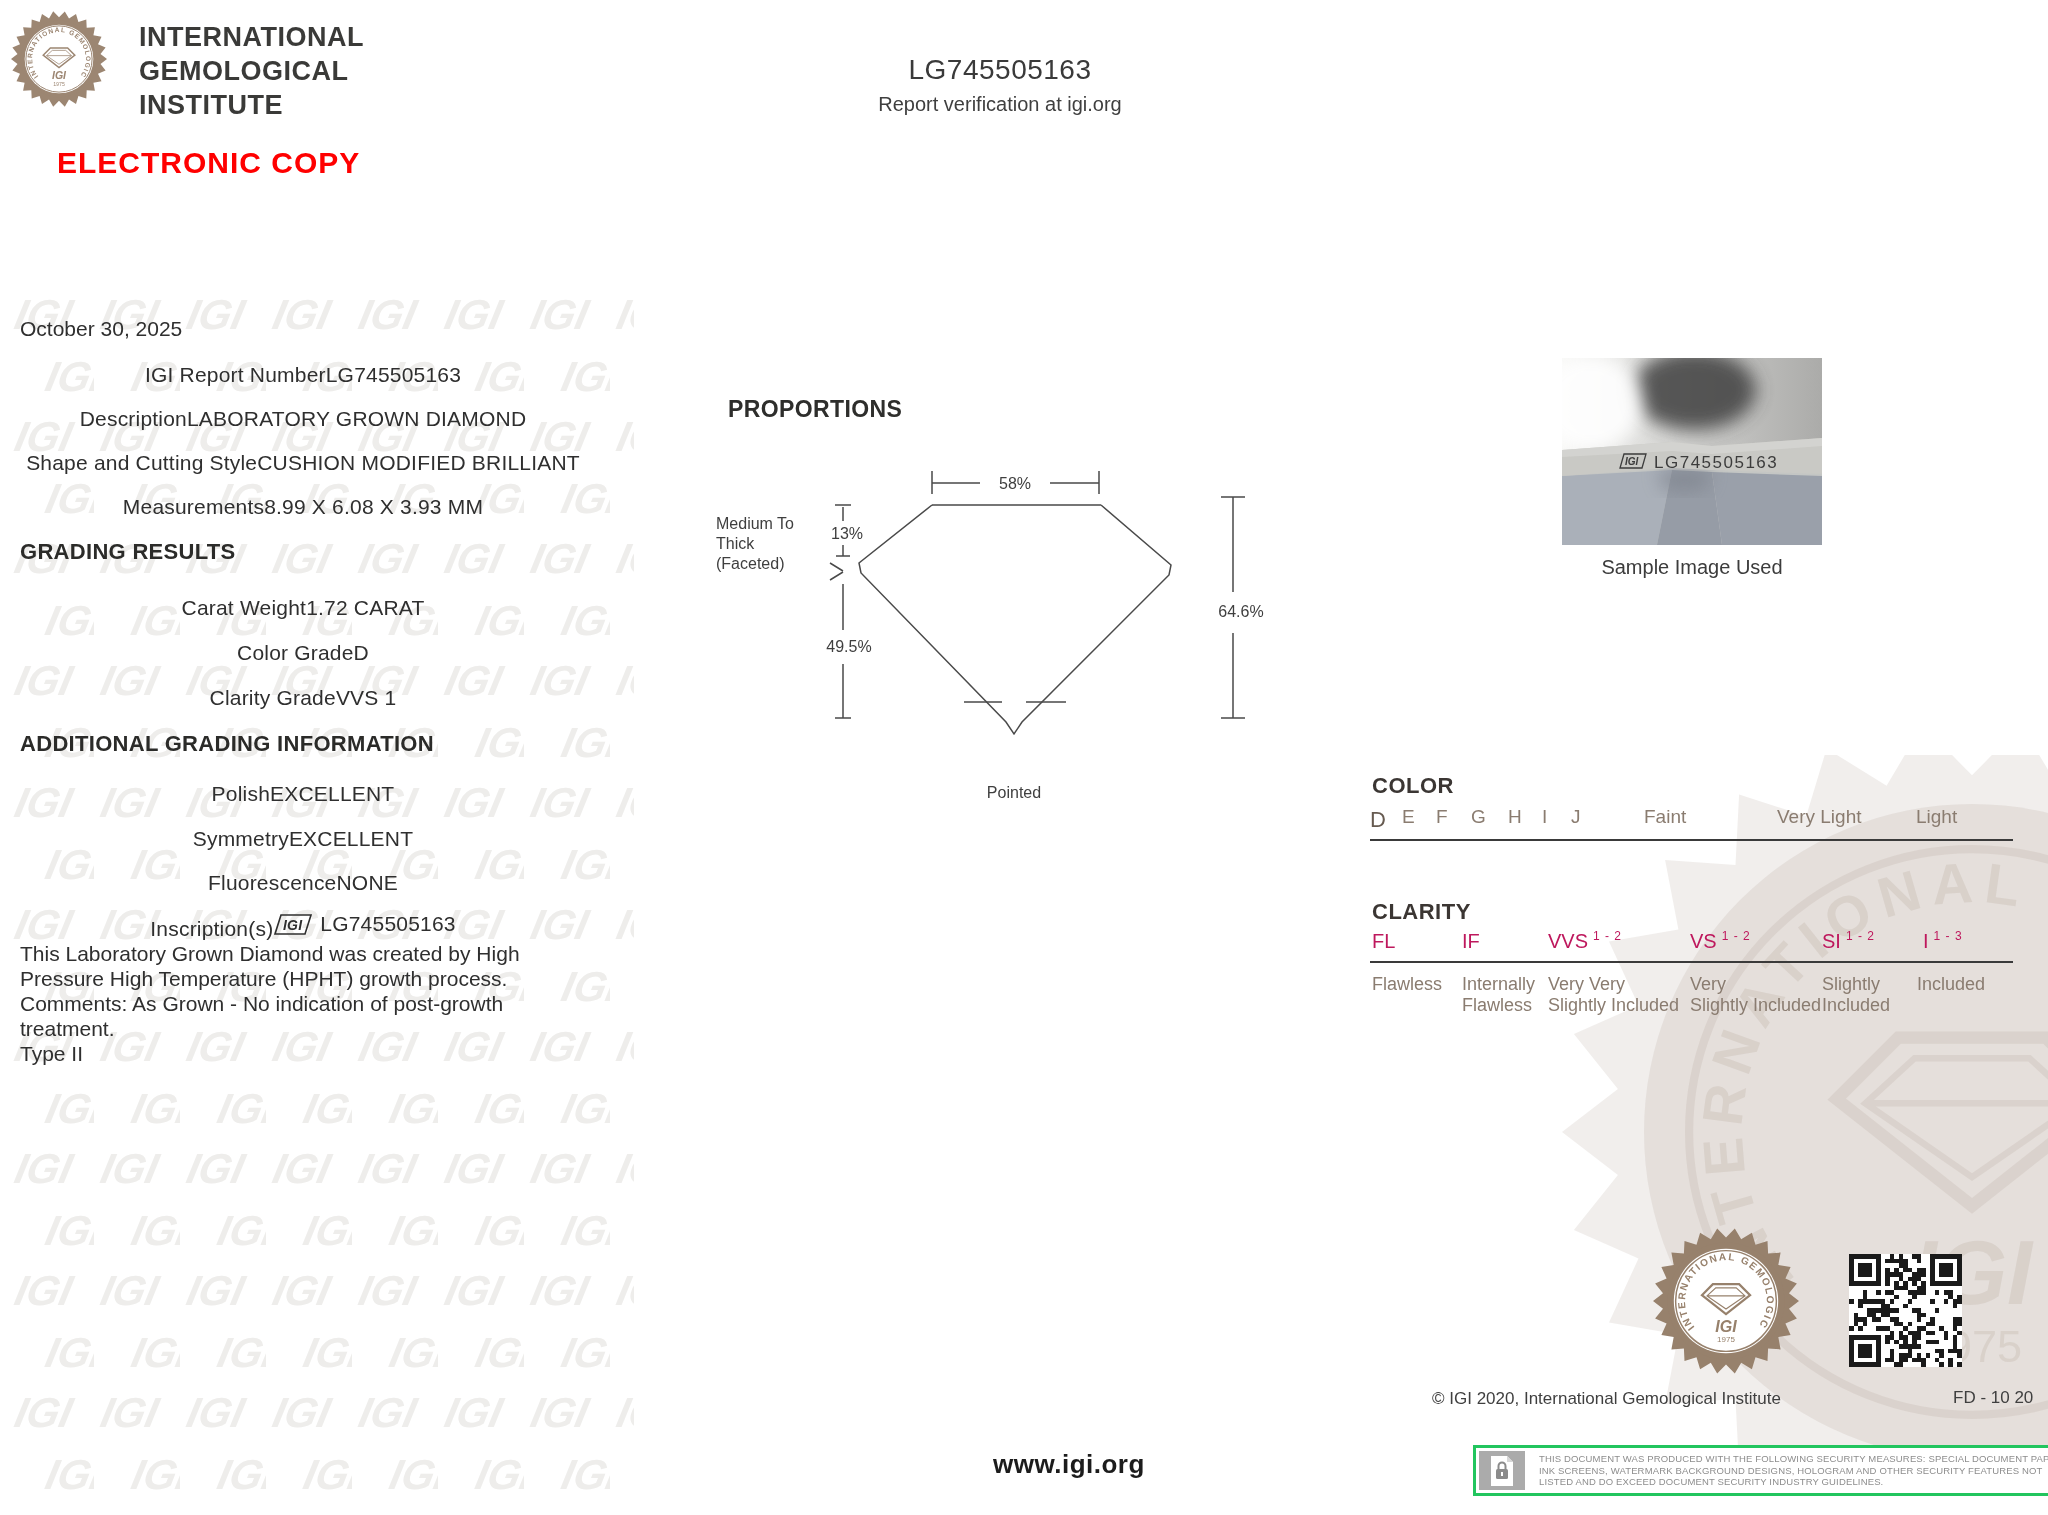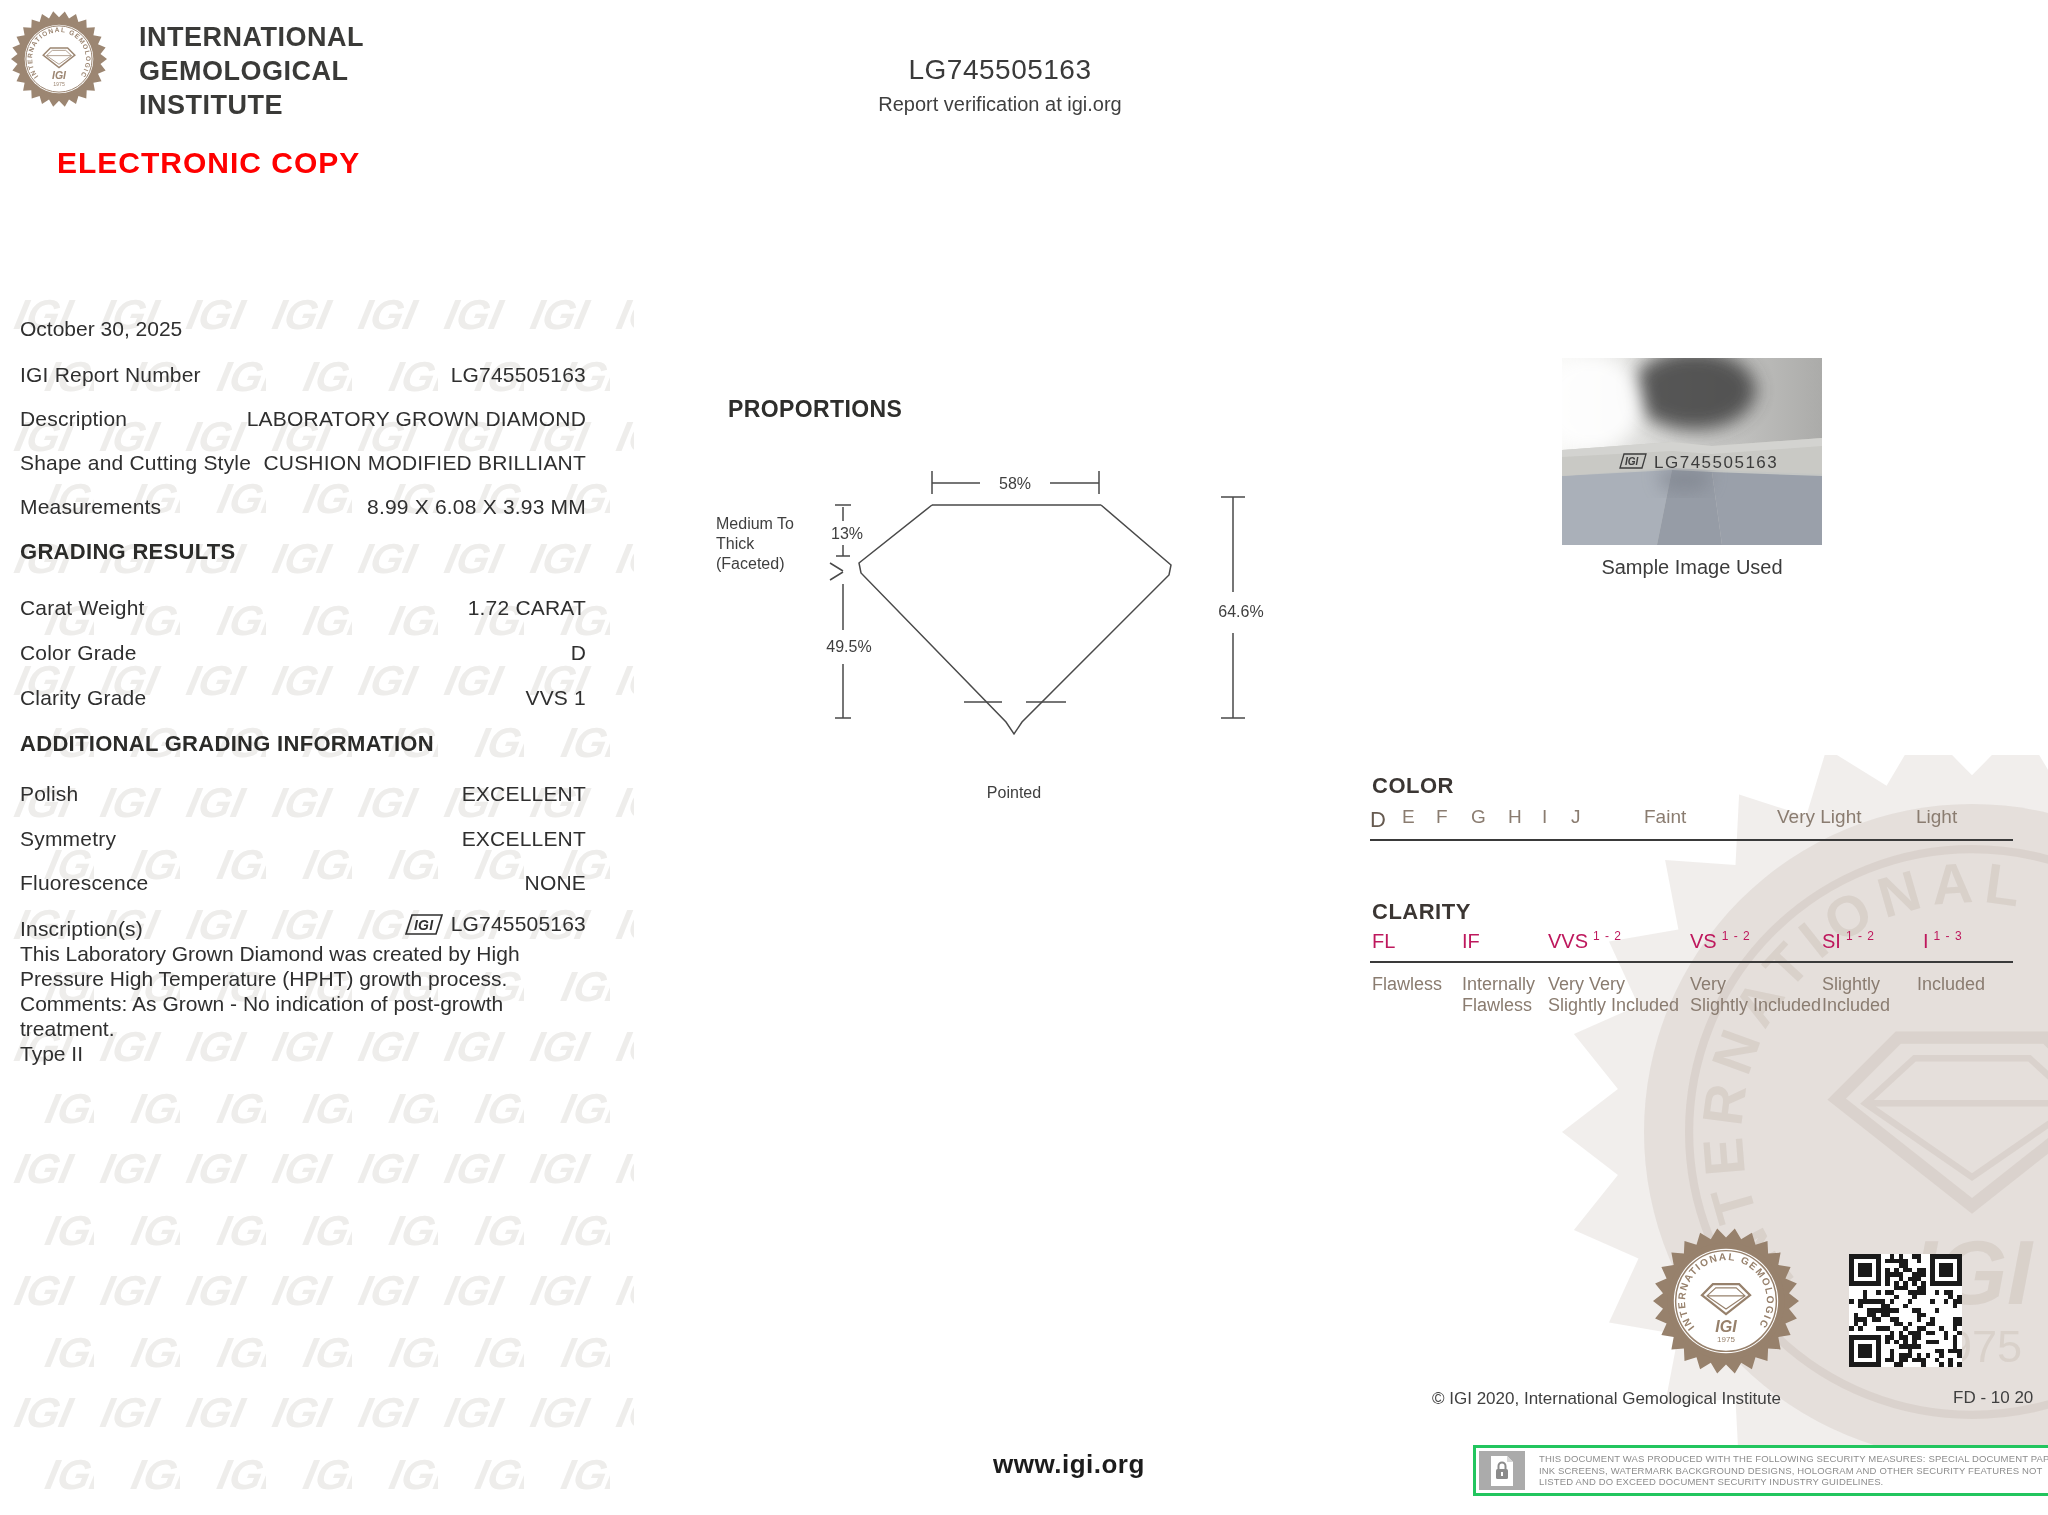--- a/index.html
+++ b/index.html
@@ -9,21 +9,21 @@
   
   .org-name{left:139px;top:20px;font-size:27px;font-weight:bold;line-height:34px;color:#3a3a38;letter-spacing:.5px;}
   .electronic{left:57px;top:146px;font-size:30px;font-weight:bold;color:#ff0000;letter-spacing:1px;}
   .report-title{left:20px;top:200px;font-size:25px;font-weight:bold;color:#2e2e2c;letter-spacing:.3px;}
   .top-center{left:770px;top:54px;width:460px;text-align:center;}
   .rep-num{font-size:28px;color:#3a3a3a;letter-spacing:.5px;}
   .verif{font-size:20px;color:#3f3f3f;margin-top:7px;}
   
   #left-panel{left:8px;top:285px;width:626px;height:1218px;}
   #wm-pattern{position:absolute;left:0;top:0;}
-  .row{position:absolute;left:12px;width:566px;display:flex;justify-content:space-between;align-items:baseline;}
+  .row{position:absolute;left:12px;width:566px;display:flex;justify-content:center;align-items:baseline;}
   .lbl,.val{font-size:21px;color:#2f2f2f;letter-spacing:.2px;white-space:nowrap;}
   .sect{position:absolute;left:12px;font-size:22px;font-weight:bold;color:#2b2b29;letter-spacing:.3px;}
   .date{position:absolute;left:12px;font-size:21px;}
   .comments{position:absolute;left:12px;width:520px;font-size:21px;line-height:25px;color:#2f2f2f;}
   .insc-val{display:flex;align-items:center;gap:7px;}
   
   .prop-heading{left:728px;top:396px;font-size:23px;font-weight:bold;color:#2e2e2c;letter-spacing:.4px;}
   
   #sample-img{left:1562px;top:358px;}
   .sample-caption{left:1562px;top:556px;width:260px;text-align:center;font-size:20px;color:#3c3c3c;}

